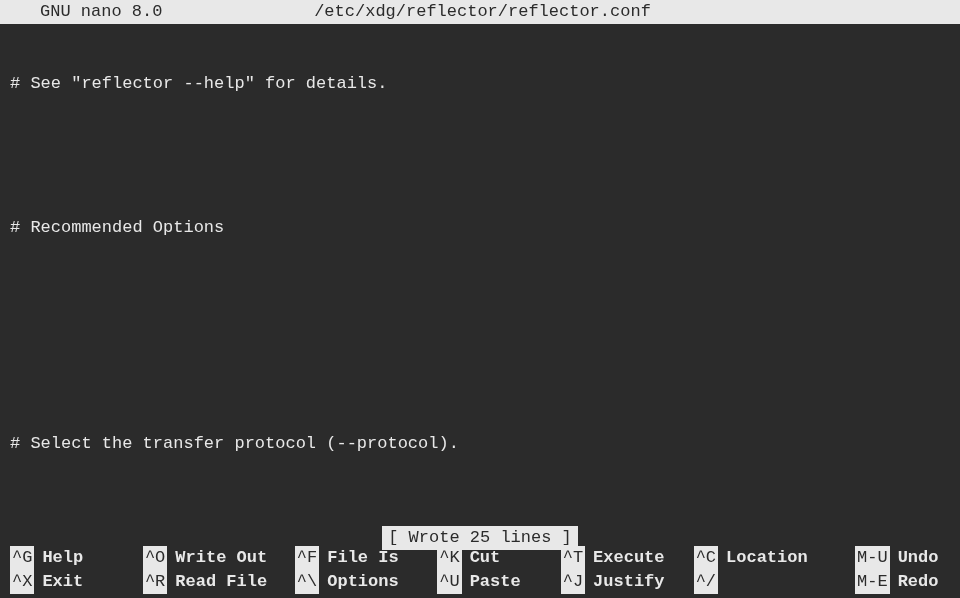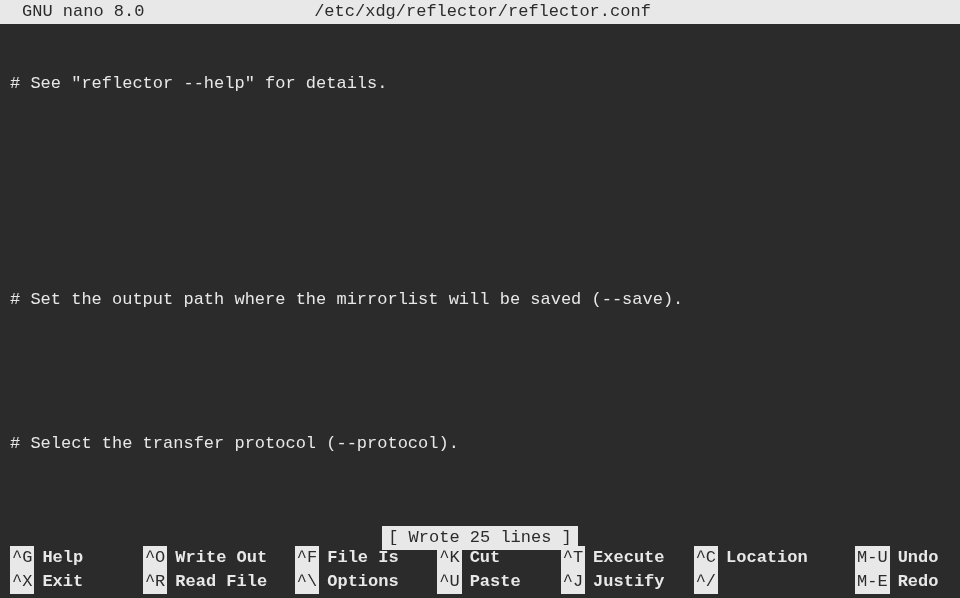--- a/index.html
+++ b/index.html
@@ -15,21 +15,21 @@
     position: relative;
   }
   .titlebar {
     background: #e8e8e8;
     color: #2b2b2b;
     height: 24px;
     display: flex;
     white-space: pre;
   }
   .titlebar .app {
-    padding-left: 22px;
+    margin-left: 40px;
   }
   .titlebar .filepath {
     position: absolute;
     left: 5px;
     right: 0;
     text-align: center;
   }
   .editor {
     padding: 0 10px;
     white-space: pre;
@@ -92,22 +92,22 @@
 <body>
 
 <div class="titlebar">
   <span class="app">GNU nano 8.0</span>
   <span class="filepath">/etc/xdg/reflector/reflector.conf</span>
 </div>
 
 <div class="editor">
   <div class="editor-line"># See "reflector --help" for details.</div>
   <div class="editor-line"></div>
+  <div class="editor-line"># Recommended Options</div>
   <div class="editor-line"></div>
-  <div class="editor-line"># Set the output path where the mirrorlist will be saved (--save).</div>
   <div class="editor-line"></div>
   <div class="editor-line"># Select the transfer protocol (--protocol).</div>
   
   
   
   
   
   
   
   

